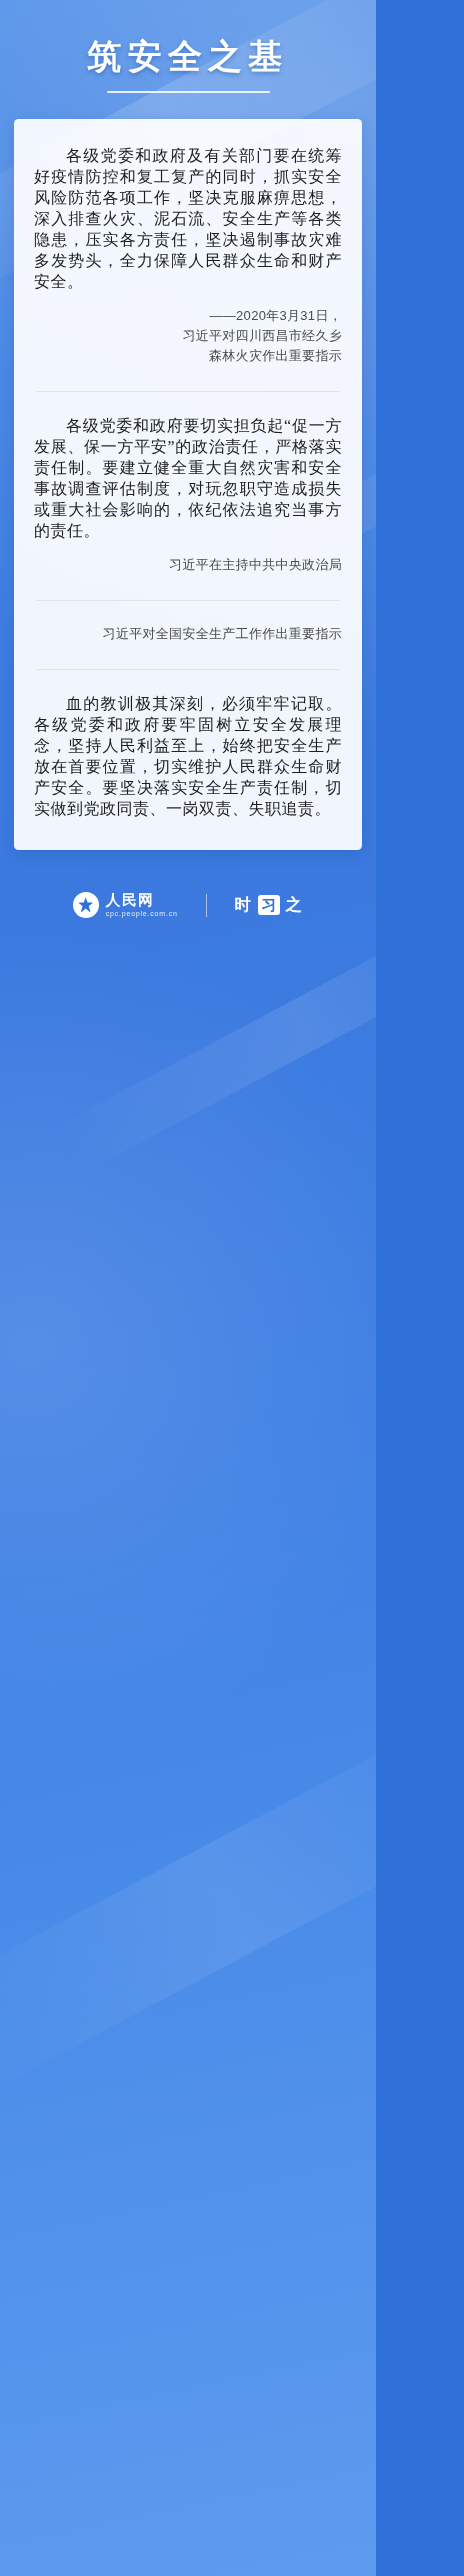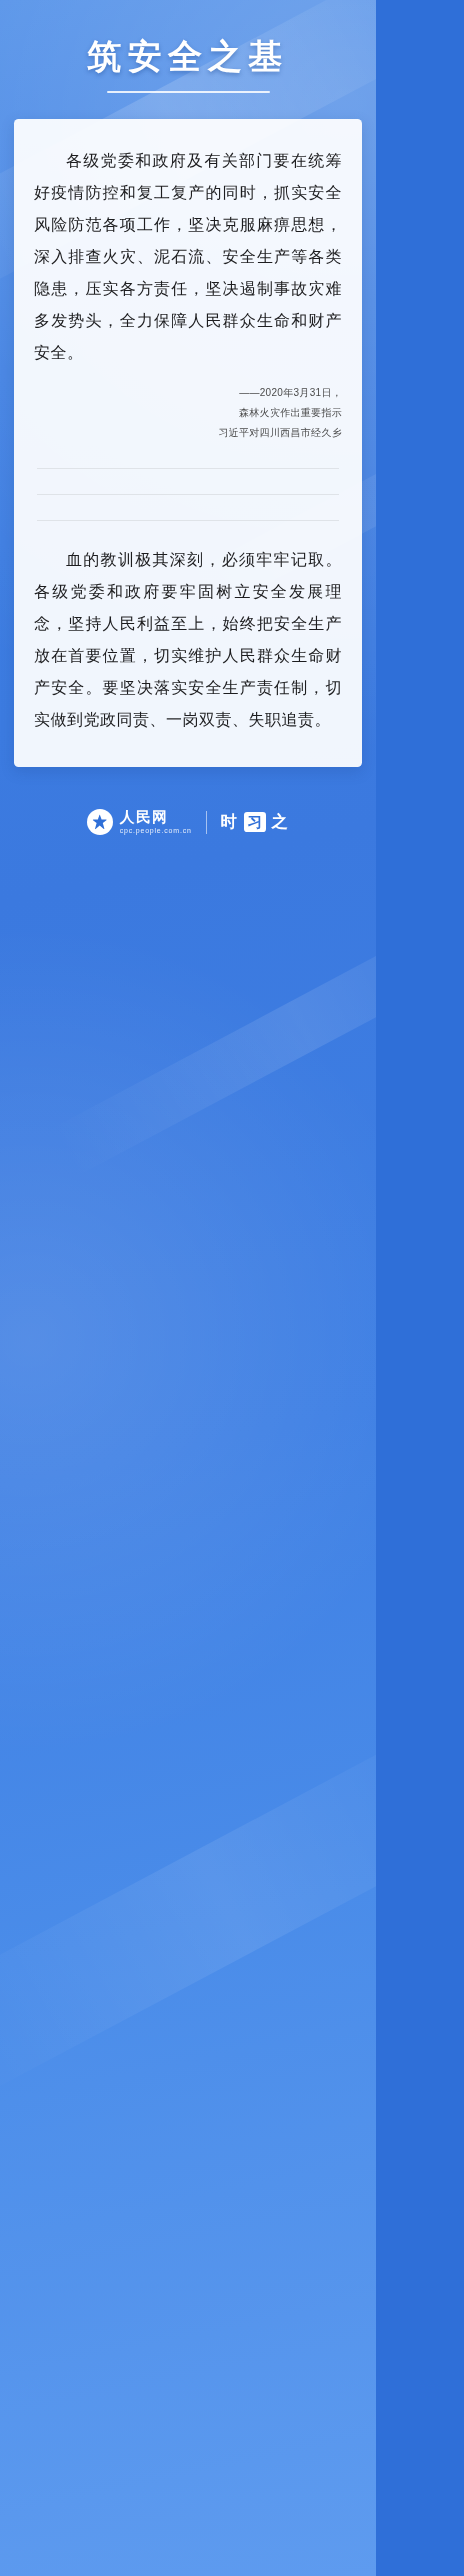--- a/index.html
+++ b/index.html
@@ -64,46 +64,46 @@
   }
   .block { position: relative; }
   .divider {
     height: 0.8px;
     background: #dfe3e8;
     margin: 25px 3.1px 23px 3.1px;
   }
   .para {
     font-family: "Liberation Serif", serif;
     font-size: 16px;
-    line-height: 32px;
+    line-height: 21px;
     color: #1d1d1f;
     text-align: justify;
     text-indent: 2em;
     letter-spacing: 0.5px;
   }
   .source {
     margin-top: 14px;
     text-align: right;
     font-family: "Liberation Sans", sans-serif;
-    font-size: 10px;
+    font-size: 13px;
     line-height: 20px;
     color: #4a4a4a;
     letter-spacing: 0.3px;
   }
   .source .line1 { white-space: nowrap; }
 
   
   .footer {
     position: relative;
     margin-top: 42px;
     padding: 0 0 33px 0;
     display: flex;
     align-items: center;
     justify-content: center;
-    gap: 14px;
+    gap: 28px;
   }
   .logo-left {
     display: flex;
     align-items: center;
     gap: 7px;
   }
   .logo-mark {
     width: 26px; height: 26px;
     border-radius: 50%;
     background: #ffffff;
@@ -171,36 +171,39 @@
     <div class="title">筑安全之基</div>
     <div class="title-underline"></div>
   </div>
 
   <div class="card">
 
     <div class="block">
       <div class="para">各级党委和政府及有关部门要在统筹好疫情防控和复工复产的同时，抓实安全风险防范各项工作，坚决克服麻痹思想，深入排查火灾、泥石流、安全生产等各类隐患，压实各方责任，坚决遏制事故灾难多发势头，全力保障人民群众生命和财产安全。</div>
       <div class="source">
         <div class="line1">——2020年3月31日，</div>
+        <div>习近平对四川西昌市经久乡</div>
         <div>森林火灾作出重要指示</div>
-        <div>习近平对四川西昌市经久乡</div>
       </div>
     </div>
 
     <div class="divider"></div>
 
     <div class="block">
+      <div class="para">各级党委和政府要切实担负起“促一方发展、保一方平安”的政治责任，严格落实责任制。要建立健全重大自然灾害和安全事故调查评估制度，对玩忽职守造成损失或重大社会影响的，依纪依法追究当事方的责任。</div>
       <div class="source">
+        <div>习近平在主持中共中央政治局</div>
       </div>
     </div>
 
     <div class="divider"></div>
 
     <div class="block">
       <div class="source">
+        <div>习近平对全国安全生产工作作出重要指示</div>
       </div>
     </div>
 
     <div class="divider"></div>
 
     <div class="block">
       <div class="para">血的教训极其深刻，必须牢牢记取。各级党委和政府要牢固树立安全发展理念，坚持人民利益至上，始终把安全生产放在首要位置，切实维护人民群众生命财产安全。要坚决落实安全生产责任制，切实做到党政同责、一岗双责、失职追责。</div>
     </div>
 
   </div>

